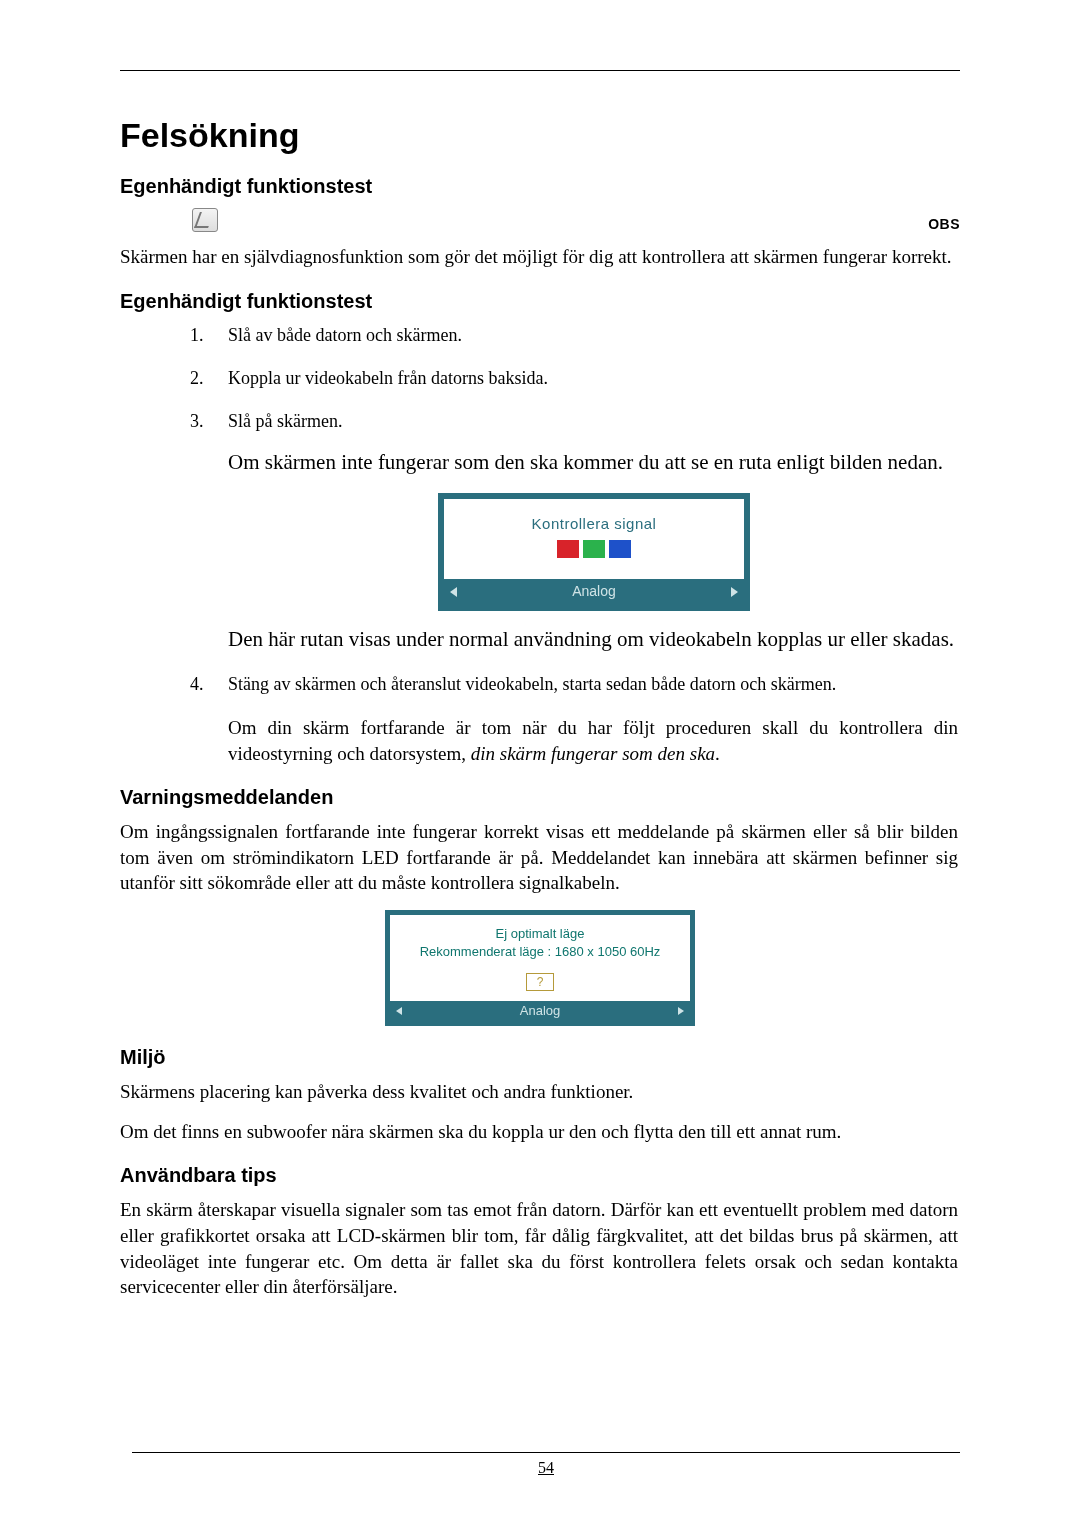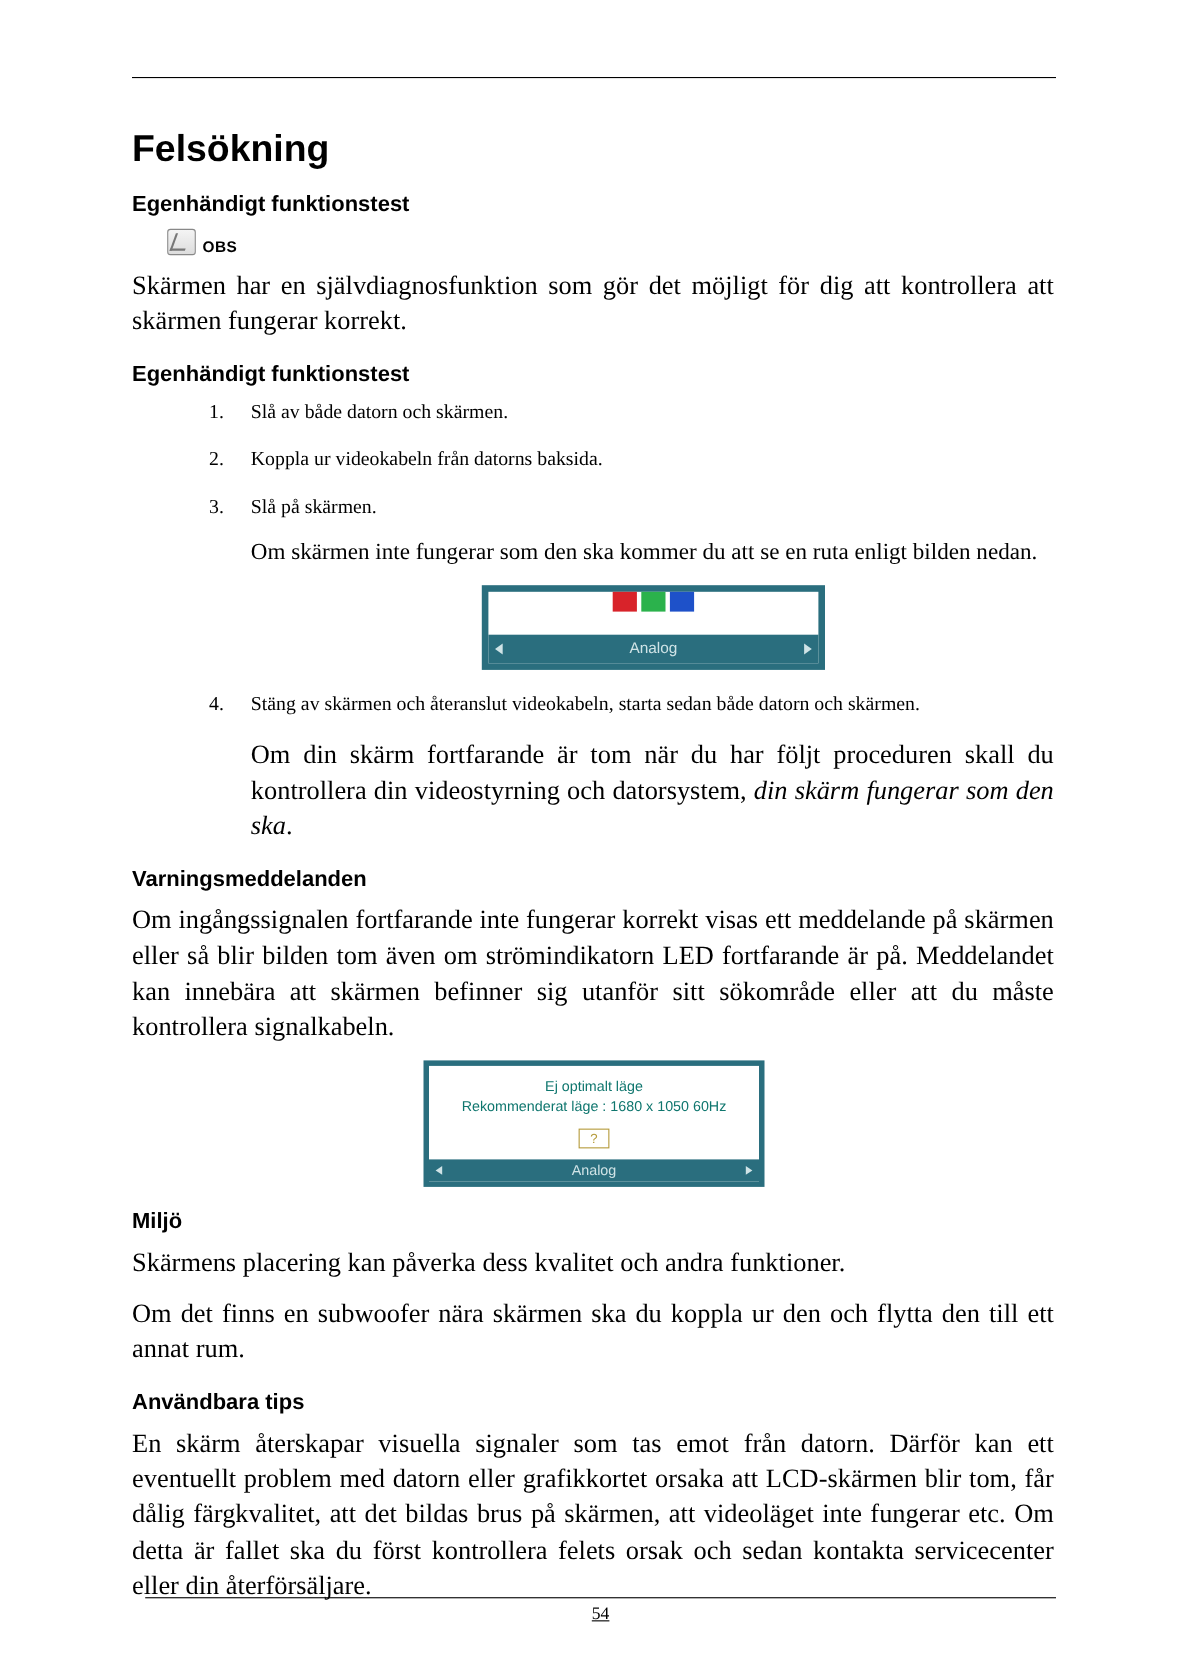--- a/index.html
+++ b/index.html
@@ -30,25 +30,26 @@
   h2 {
     font-family: Arial, Helvetica, sans-serif;
     font-size: 20px;
     font-weight: bold;
     margin: 20px 0 10px 0;
   }
   .indent {
     margin-left: 70px;
   }
   .obs-row {
-    margin-left: 32px;
+    margin-left: 72px;
     margin-bottom: 12px;
     display: flex;
     align-items: flex-end;
     gap: 6px;
+    justify-content: space-between;
   }
   .note-icon {
     width: 24px;
     height: 22px;
     display: inline-block;
     border: 1px solid #888;
     background: linear-gradient(#f4f4f4,#ddd);
     border-radius: 3px;
     position: relative;
   }
@@ -62,21 +63,21 @@
     border-bottom: 2px solid #777;
     transform: skewX(-20deg);
   }
   .obs-label {
     font-family: Arial, Helvetica, sans-serif;
     font-weight: bold;
     font-size: 14px;
     letter-spacing: 0.5px;
   }
   .para {
-    font-size: 24px;
+    font-size: 19px;
     line-height: 1.35;
     margin: 0 2px 14px 0;
     text-align: justify;
   }
   ol {
     margin: 10px 0 0 0;
     padding-left: 0;
     list-style: none;
     counter-reset: item;
   }
@@ -244,26 +245,28 @@
 
   <h2>Egenhändigt funktionstest</h2>
   <ol class="indent">
     <li><span>Slå av både datorn och skärmen.</span></li>
     <li><span>Koppla ur videokabeln från datorns baksida.</span></li>
     <li>
       <span>Slå på skärmen.</span>
       <p class="li-para">Om skärmen inte fungerar som den ska kommer du att se en ruta enligt bilden nedan.</p>
 
       <div class="signal-box">
+        <div class="signal-top">Kontrollera signal</div>
         <div class="signal-colors">
           <span class="sq r"></span><span class="sq g"></span><span class="sq b"></span>
         </div>
         <div class="signal-foot">Analog</div>
       </div>
 
+      <p class="li-para">Den här rutan visas under normal användning om videokabeln kopplas ur eller skadas.</p>
     </li>
     <li><span>Stäng av skärmen och återanslut videokabeln, starta sedan både datorn och skärmen.</span></li>
   </ol>
   <p class="para after-list">
     <span>Om din skärm fortfarande är tom när du har följt proceduren skall du kontrollera din videostyrning och datorsystem, </span><span class="italic">din skärm fungerar som den ska</span><span>.</span>
   </p>
 
   <h2>Varningsmeddelanden</h2>
   <p class="para indent">Om ingångssignalen fortfarande inte fungerar korrekt visas ett meddelande på skärmen eller så blir bilden tom även om strömindikatorn LED fortfarande är på. Meddelandet kan innebära att skärmen befinner sig utanför sitt sökområde eller att du måste kontrollera signalkabeln.</p>
   <div class="warn-box">

